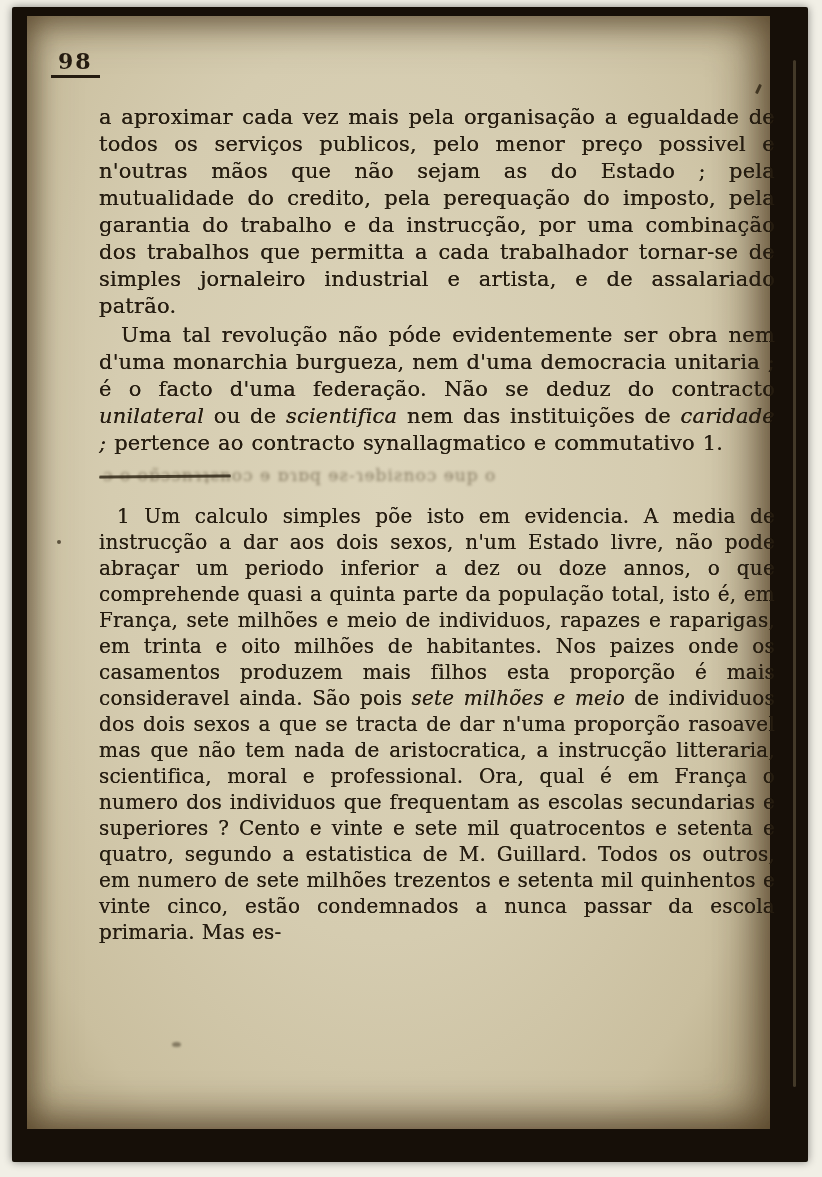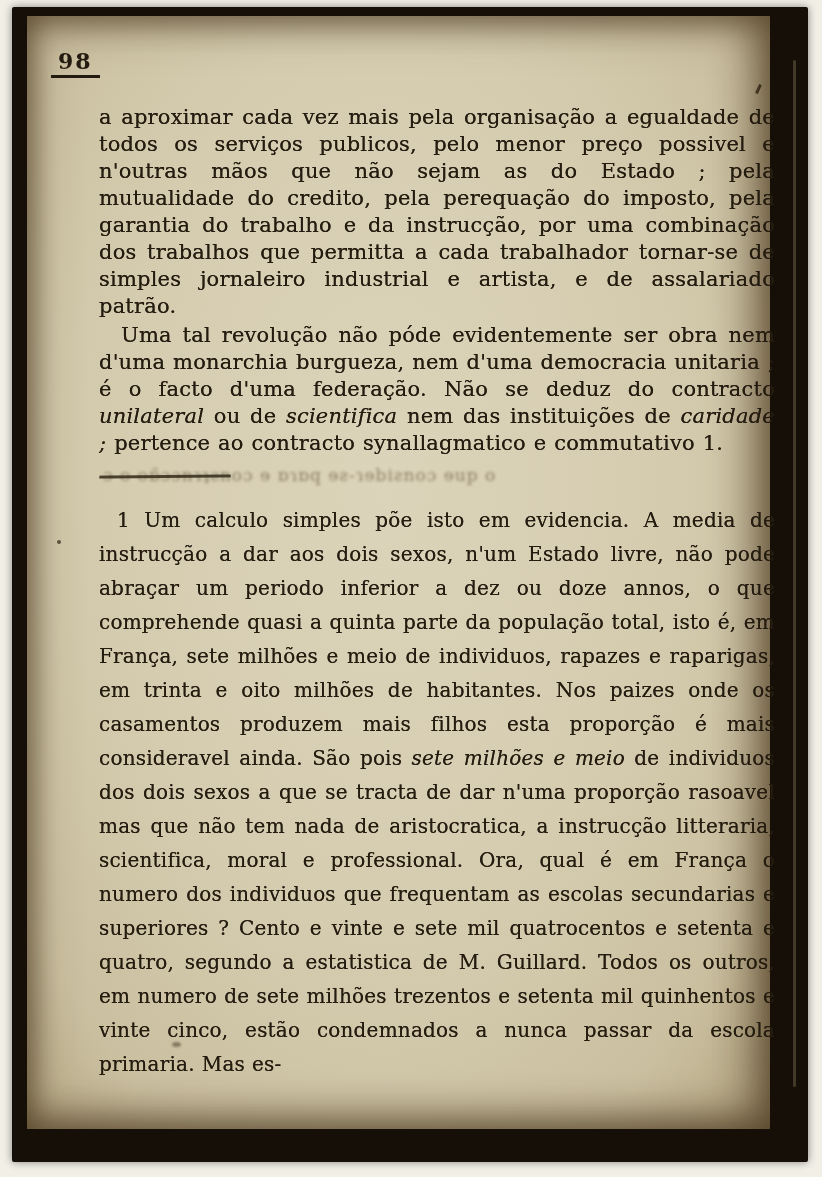--- a/index.html
+++ b/index.html
@@ -129,21 +129,21 @@
     background: #332a19;
     border-radius: 2px;
     filter: blur(0.5px);
     transform: rotate(-0.5deg);
     opacity: 0.85;
   }
 
   .footnote {
     margin: 6px 0 8px 0;
     font-size: 20px;
-    line-height: 34px;
+    line-height: 26px;
     text-align: justify;
     text-indent: 18px;
     letter-spacing: 0.2px;
     word-spacing: 0.5px;
     text-shadow: 0 0 0.5px rgba(37,28,16,0.85);
   }
 
   i { }
 
   .speck {

